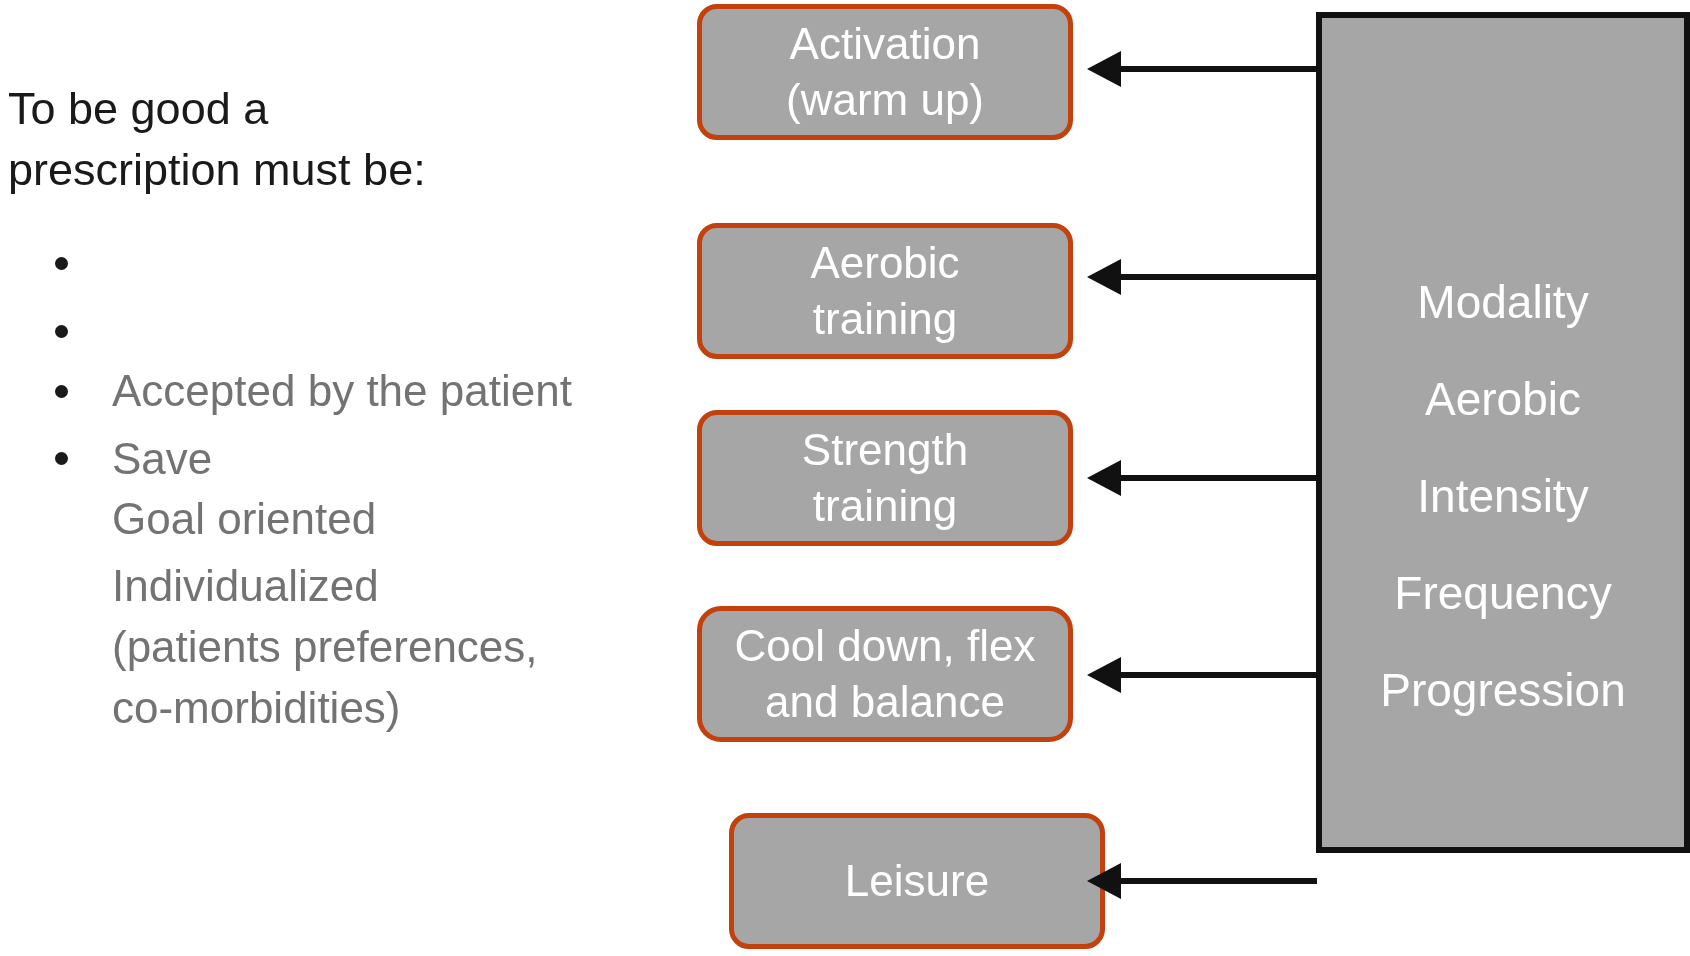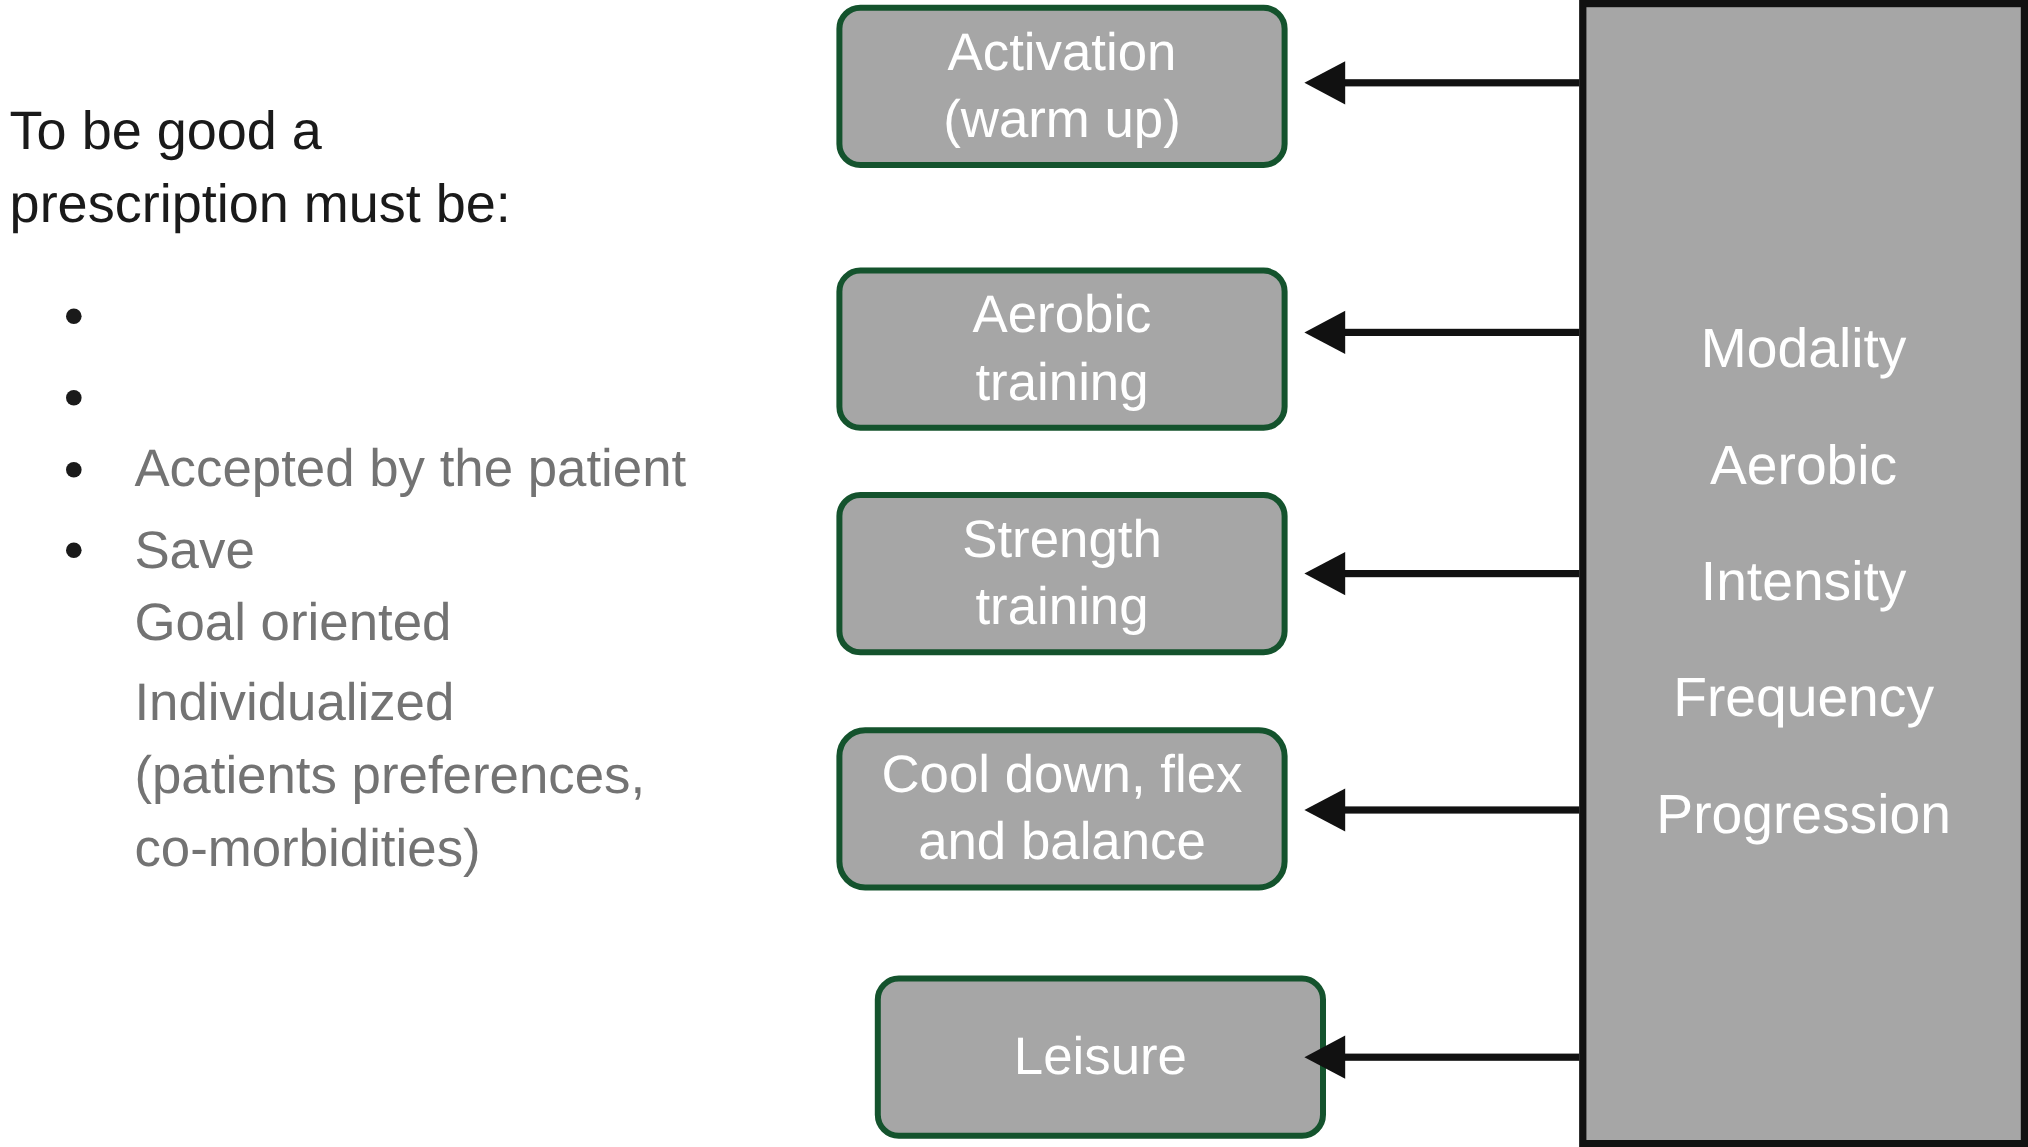--- a/index.html
+++ b/index.html
@@ -60,21 +60,21 @@
   .li-4 { top: 433px; }
 
   
   .gbox {
     position: absolute;
     left: 697px;
     width: 376px;
     height: 136px;
     box-sizing: border-box;
     background: #a6a6a6;
-    border: 5px solid #14532d;
+    border: 5px solid #c2410c;
     border-radius: 20px;
     display: flex;
     align-items: center;
     justify-content: center;
     text-align: center;
   }
   .gbox .label {
     font-size: 44px;
     line-height: 56px;
     color: #ffffff;
@@ -114,23 +114,23 @@
   .arr-1 { top: 51px; }
   .arr-2 { top: 259px; }
   .arr-3 { top: 460px; }
   .arr-4 { top: 657px; }
   .arr-5 { top: 863px; }
 
   
   .panel {
     position: absolute;
     left: 1316px;
-    top: 0;
+    top: 12px;
     width: 374px;
-    height: 956px;
+    height: 841px;
     box-sizing: border-box;
     background: #a6a6a6;
     border: 6px solid #111111;
   }
   .panel-items {
     position: absolute;
     left: 0;
     right: 0;
     top: 235px;
   }

